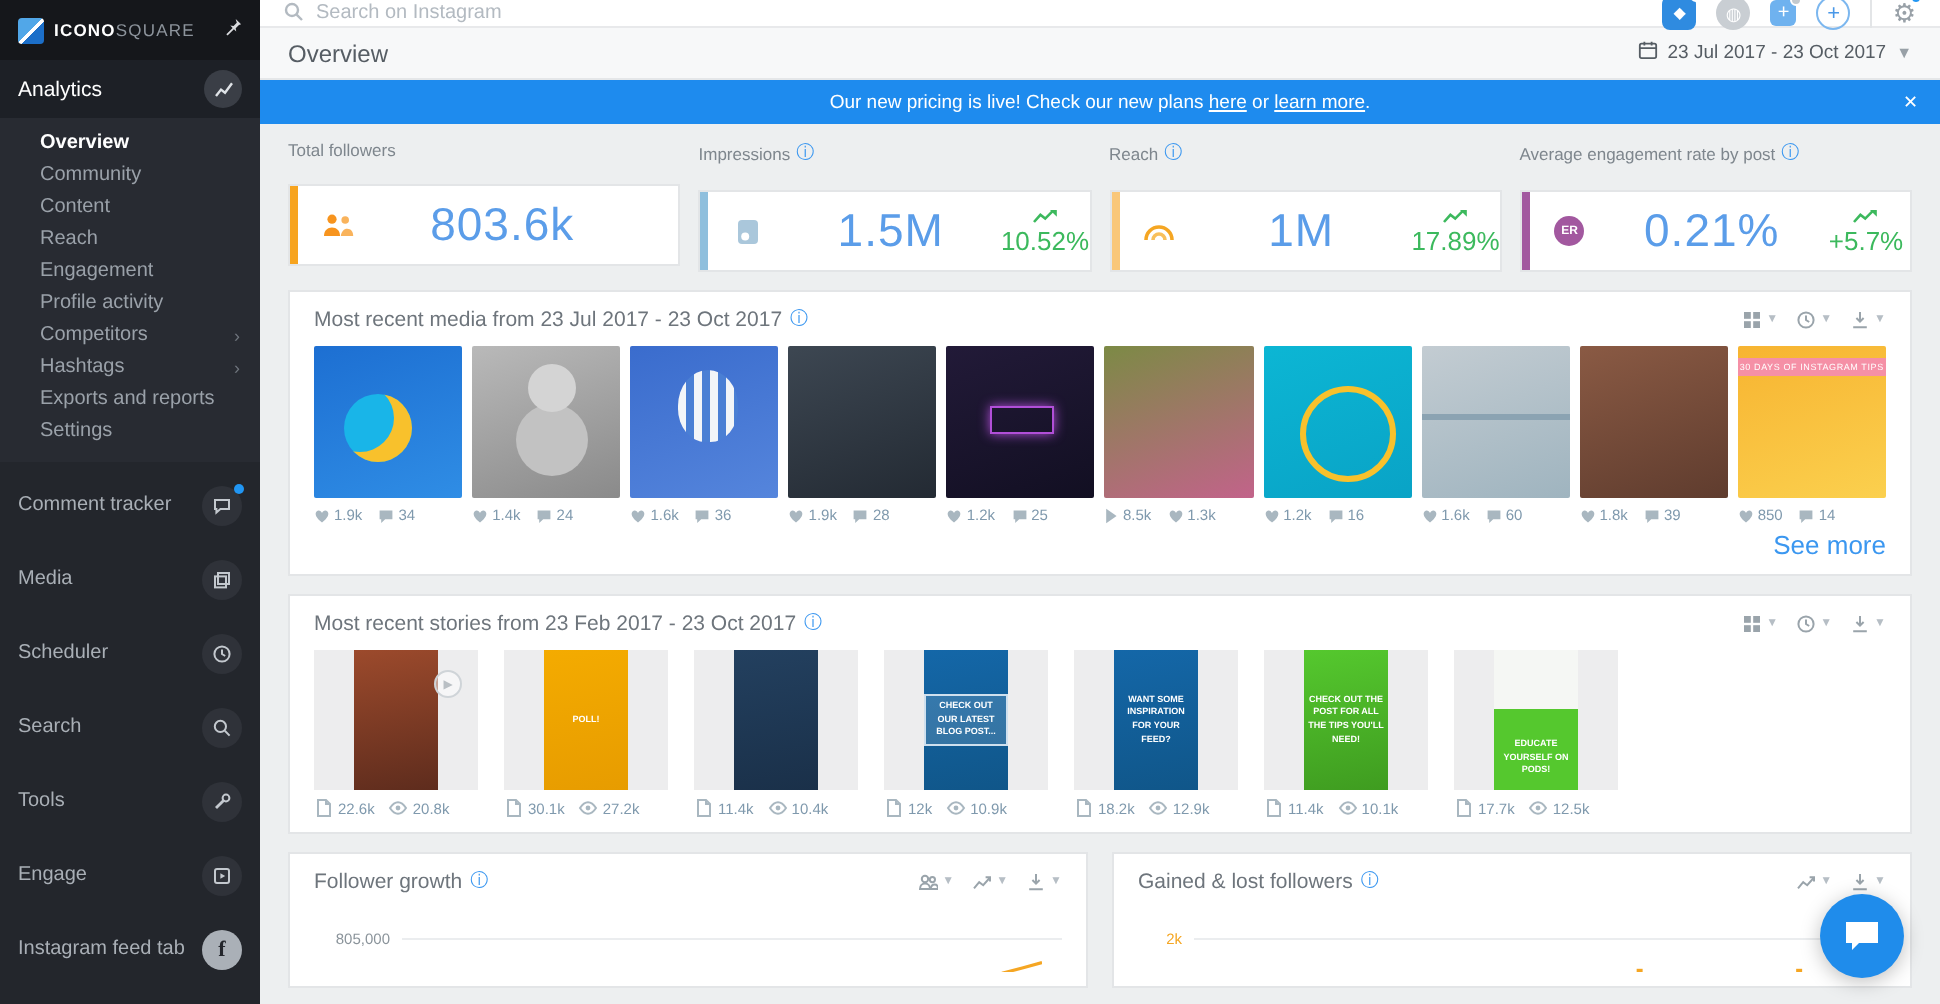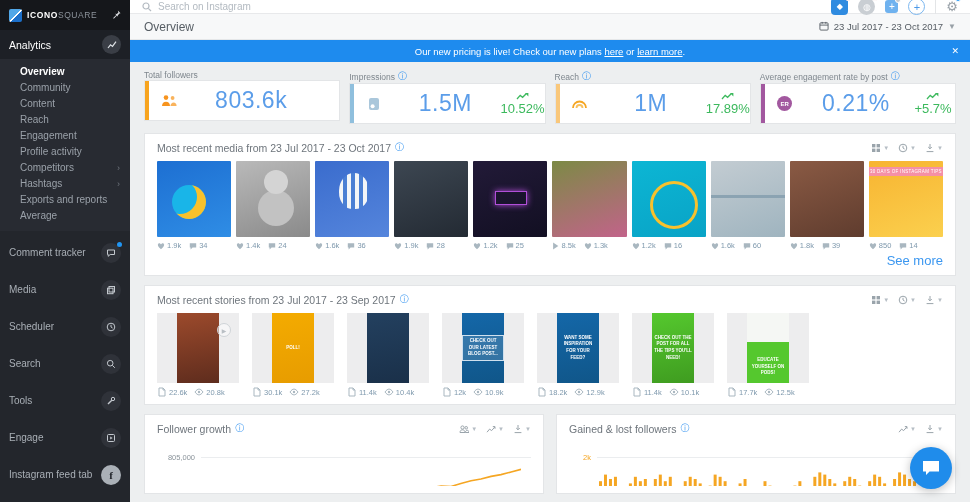--- a/index.html
+++ b/index.html
@@ -51,21 +51,21 @@
 
   .banner { height: 22px; background: #1e8bee; color: #fff; font-size: 9.5px; display: flex; align-items: center; justify-content: center; position: relative; flex-shrink: 0; }
   .banner a { color: #fff; text-decoration: underline; cursor: pointer; }
   .banner-close { position: absolute; right: 11px; font-size: 9px; cursor: pointer; }
 
   .content { flex: 1; min-height: 0; overflow: hidden; padding: 8px 14px; display: flex; flex-direction: column; gap: 9px; }
 
   
   .stats-row { display: flex; gap: 9px; flex-shrink: 0; }
   .stat { flex: 1; min-width: 0; }
-  .stat-label { font-size: 8.5px; color: #7e868d; margin-bottom: 0; display: flex; align-items: center; gap: 3px; white-space: nowrap; }
+  .stat-label { font-size: 8.5px; color: #7e868d; margin-bottom: 12px; display: flex; align-items: center; gap: 3px; white-space: nowrap; }
   .info { color: #3b97f0; font-size: 9px; cursor: pointer; }
   .stat-card { background: #fff; border: 1px solid #e3e5e7; height: 41px; display: flex; align-items: center; position: relative; padding: 0 6px 0 14px; }
   .accent { position: absolute; left: 0; top: 0; bottom: 0; width: 4px; }
   .stat-icon { width: 20px; display: flex; justify-content: center; }
   .stat-value { flex: 1; text-align: center; font-size: 23px; color: #5b9de9; letter-spacing: .5px; }
   .trend { display: flex; flex-direction: column; align-items: center; font-size: 13px; color: #3cb95d; width: 32px; gap: 1px; }
   .er-badge { width: 15px; height: 15px; border-radius: 50%; background: #a2589f; color: #fff; font-size: 6px; display: flex; align-items: center; justify-content: center; font-weight: bold; }
 
   
   .card { background: #fff; border: 1px solid #e3e5e7; padding: 7px 12px; }
@@ -161,21 +161,21 @@
           <span class="arrow">›</span>
         </li>
         <li>
           <span>Hashtags</span>
           <span class="arrow">›</span>
         </li>
         <li>
           <span>Exports and reports</span>
         </li>
         <li>
-          <span>Average</span>
+          <span>Settings</span>
         </li>
       </ul>
     <ul class="sections">
         <li class="section-item">
           <span>Comment tracker</span>
     <span class="sec-icon">
             <svg width="10" height="10" viewBox="0 0 10 10" fill="none" stroke="currentColor" stroke-width="1">
               <path d="M1.5 2h7v4.5H4.2L2.2 8.3V6.5H1.5z"></path>
             </svg>
             <i class="dot"></i>
@@ -549,21 +549,21 @@
                     </svg>
                   </i>14</span>
               </div>
             </div>
           </div>
         <div class="see-more">See more</div>
       </div>
 
       <div class="card">
         <div class="card-header">
-          <span>Most recent stories from 23 Jul 2017 - 23 Sep 2017</span>
+          <span>Most recent stories from 23 Feb 2017 - 23 Oct 2017</span>
           <span class="info">ⓘ</span>
           <span class="header-icons">
               <span class="hicon">
                 <svg width="10" height="10" viewBox="0 0 10 10" fill="none" stroke="currentColor" stroke-width="1">
                   <g fill="currentColor" stroke="none">
                     <rect x="1" y="1" width="3.4" height="3.4"></rect>
                     <rect x="5.6" y="1" width="3.4" height="3.4"></rect>
                     <rect x="1" y="5.6" width="3.4" height="3.4"></rect>
                     <rect x="5.6" y="5.6" width="3.4" height="3.4"></rect>
                   </g>

